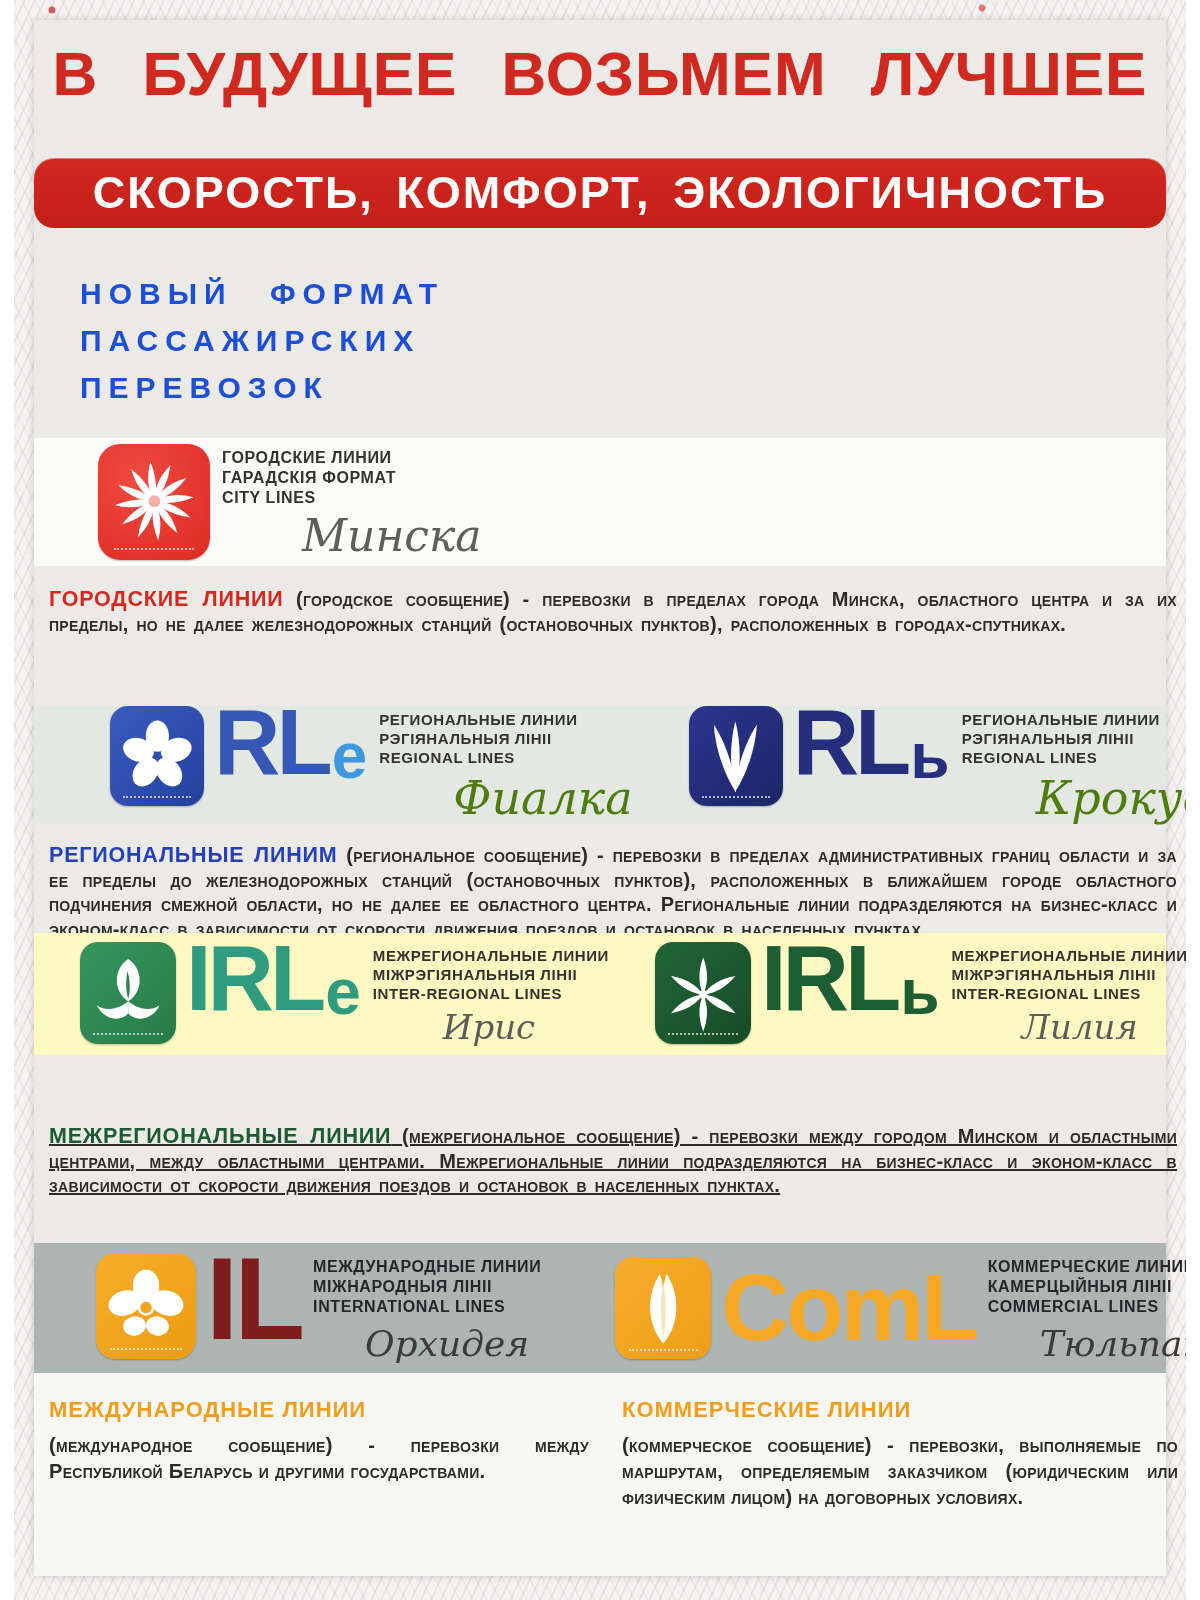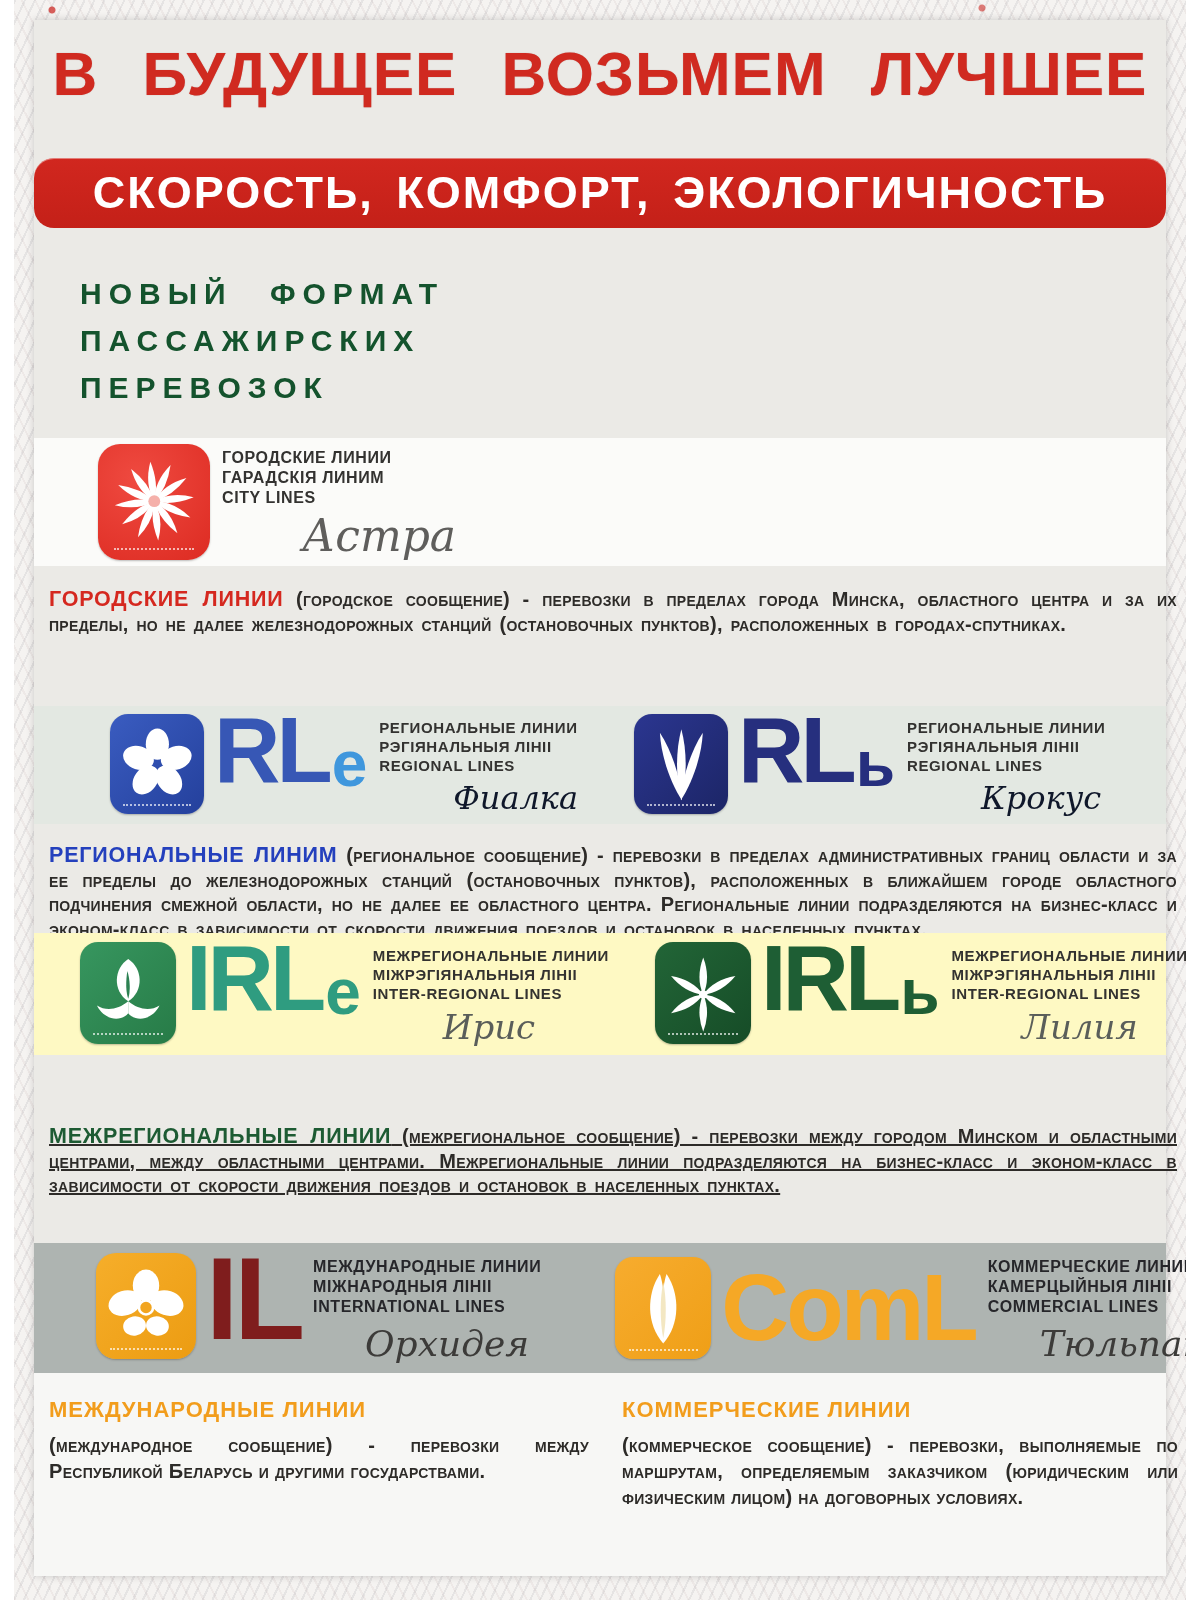--- a/index.html
+++ b/index.html
@@ -30,21 +30,21 @@
     background:linear-gradient(#d1271f,#c42018);
     display:flex; align-items:center; justify-content:center;
     box-shadow:inset 0 1px 0 rgba(255,255,255,.4);
     border-radius:20px;
   }
   .banner-text {
     color:#ffffff; font-size:45px; font-weight:700; letter-spacing:2px; word-spacing:8px;
   }
   .subtitle {
     position:absolute; top:250px; left:46px;
-    font-size:30px; font-weight:700; color:#14532d;
+    font-size:30px; font-weight:700; color:#1d4ed8;
     letter-spacing:7px; word-spacing:22px; line-height:47px;
   }
 
   
   .band { position:absolute; left:0; right:0; display:flex; align-items:center; }
   .band-cl  { top:418px; height:128px; background:#fbfbf9; padding-left:64px; }
   .band-rl  { top:686px; height:118px; background:#e3e8e2; padding-left:76px; }
   .band-irl { top:913px; height:122px; background:#fef9c3; padding-left:46px; }
   .band-il  { top:1223px; height:130px; background:#aeb4b1; padding-left:62px; }
   .bottom-panel { position:absolute; top:1353px; height:203px; left:0; right:0; background:#f7f7f5; }
@@ -85,21 +85,21 @@
   .label-col { margin-left:12px; margin-top:4px; }
   .labels { font-weight:700; color:#333230; font-size:16px; line-height:20px; letter-spacing:.6px; white-space:nowrap; }
   .band-rl .labels, .band-irl .labels { font-size:15px; line-height:19px; }
   .band-il .labels { color:#26262a; }
 
   .script {
     font-family:"DejaVu Serif", serif; font-style:italic; color:#5f5e5c;
     margin-top:0; white-space:nowrap;
   }
   .cl-script  { font-size:44px; margin-left:80px; margin-top:2px; }
-  .rl-script  { font-size:32px; margin-left:74px; margin-top:4px; color:#0f172a; }
+  .rl-script  { font-size:46px; margin-left:74px; margin-top:4px; color:#4d7c0f; }
   .irl-script { font-size:34px; margin-left:70px; margin-top:4px; color:#5a5e5a; }
   .il-script  { font-size:36px; margin-left:52px; margin-top:6px; color:#3c3b39; }
 
   
   .para {
     position:absolute; left:15px; width:1128px; margin:0;
     font-size:20px; line-height:24.5px; letter-spacing:.3px; word-spacing:2px;
     color:#2d2b28; text-align:justify; font-variant:small-caps; font-weight:700;
   }
   .para .ph { font-variant:normal; font-size:21.5px; font-weight:700; letter-spacing:.8px; }
@@ -155,24 +155,24 @@
               <path d="M50 50 Q40 33 46 10 Q55 32 50 50Z" transform="rotate(300 50 50)"></path>
               <path d="M50 50 Q40 33 46 10 Q55 32 50 50Z" transform="rotate(330 50 50)"></path>
             </g>
             <circle cx="50" cy="50" r="6" fill="#f5b0aa"></circle>
           </svg>
           <div class="fineline"></div>
         </div>
         <div class="label-col">
           <div class="labels">
             <div>ГОРОДСКИЕ ЛИНИИ</div>
-            <div>ГАРАДСКІЯ ЛИНИМ</div>
+            <div>ГАРАДСКІЯ ФОРМАТ</div>
             <div>CITY LINES</div>
           </div>
-          <div class="script cl-script">Астра</div>
+          <div class="script cl-script">Минска</div>
         </div>
       </div>
     </div>
 
     <p class="para para-city">
       <span class="ph">ГОРОДСКИЕ ЛИНИИ</span>
       <span>(городское сообщение) - перевозки в пределах города Минска, областного центра и за их пределы, но не далее железнодорожных станций (остановочных пунктов), расположенных в городах-спутниках.</span>
     </p>
 
     <div class="band band-rl">

